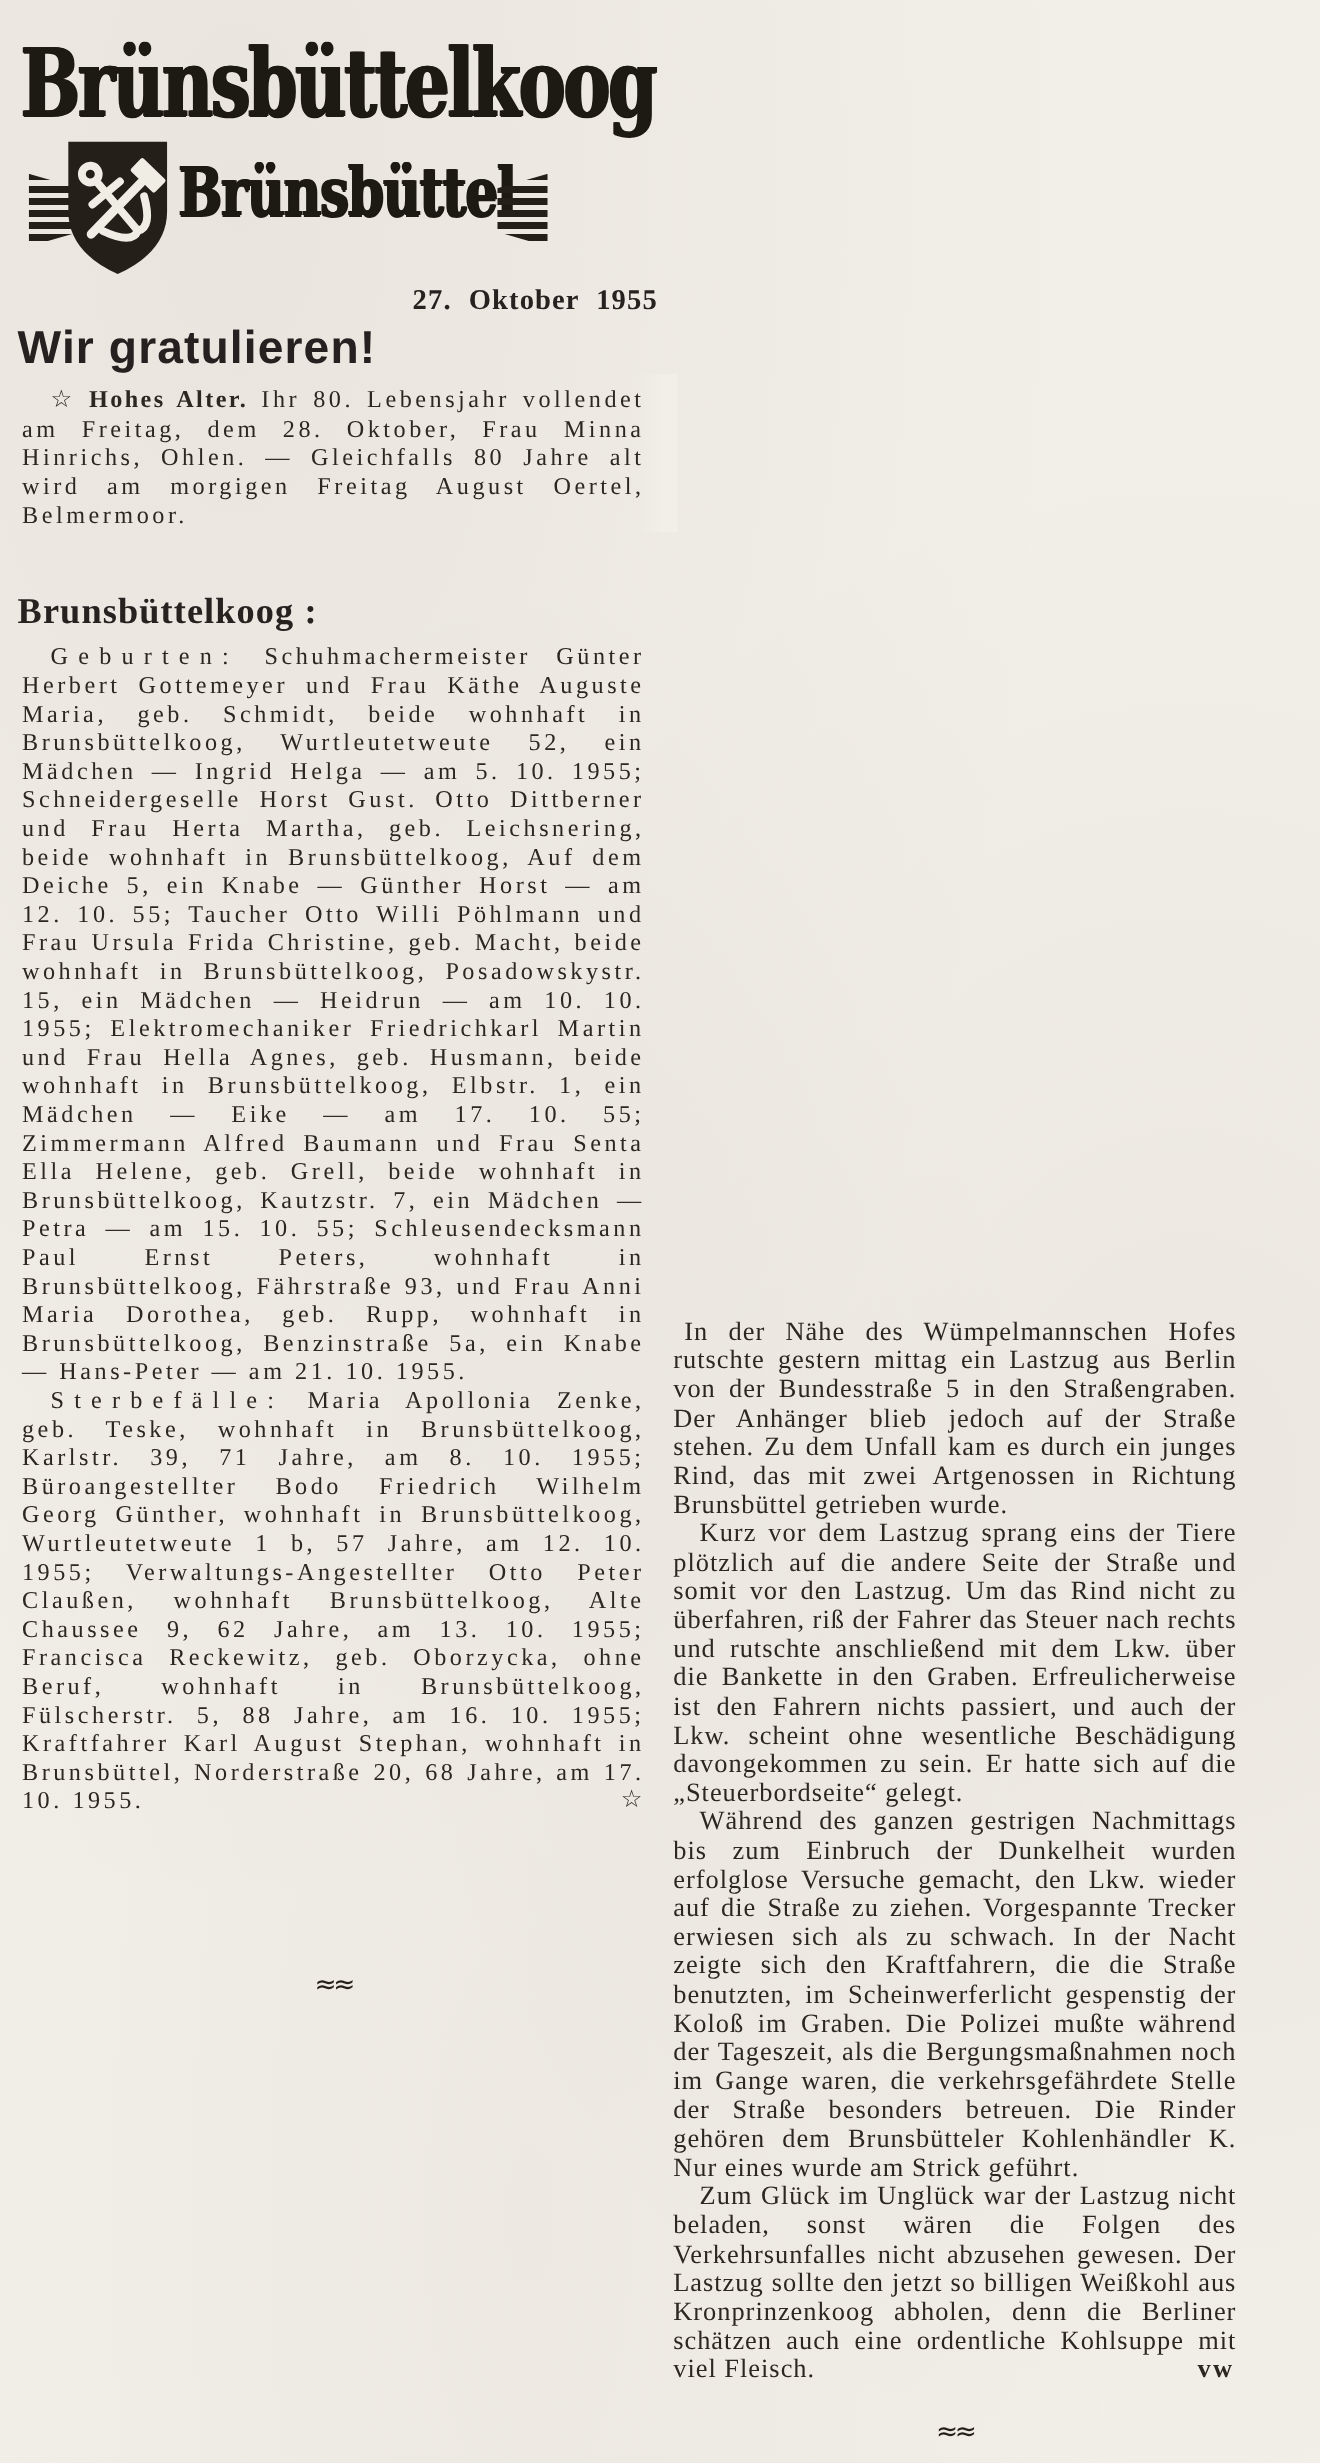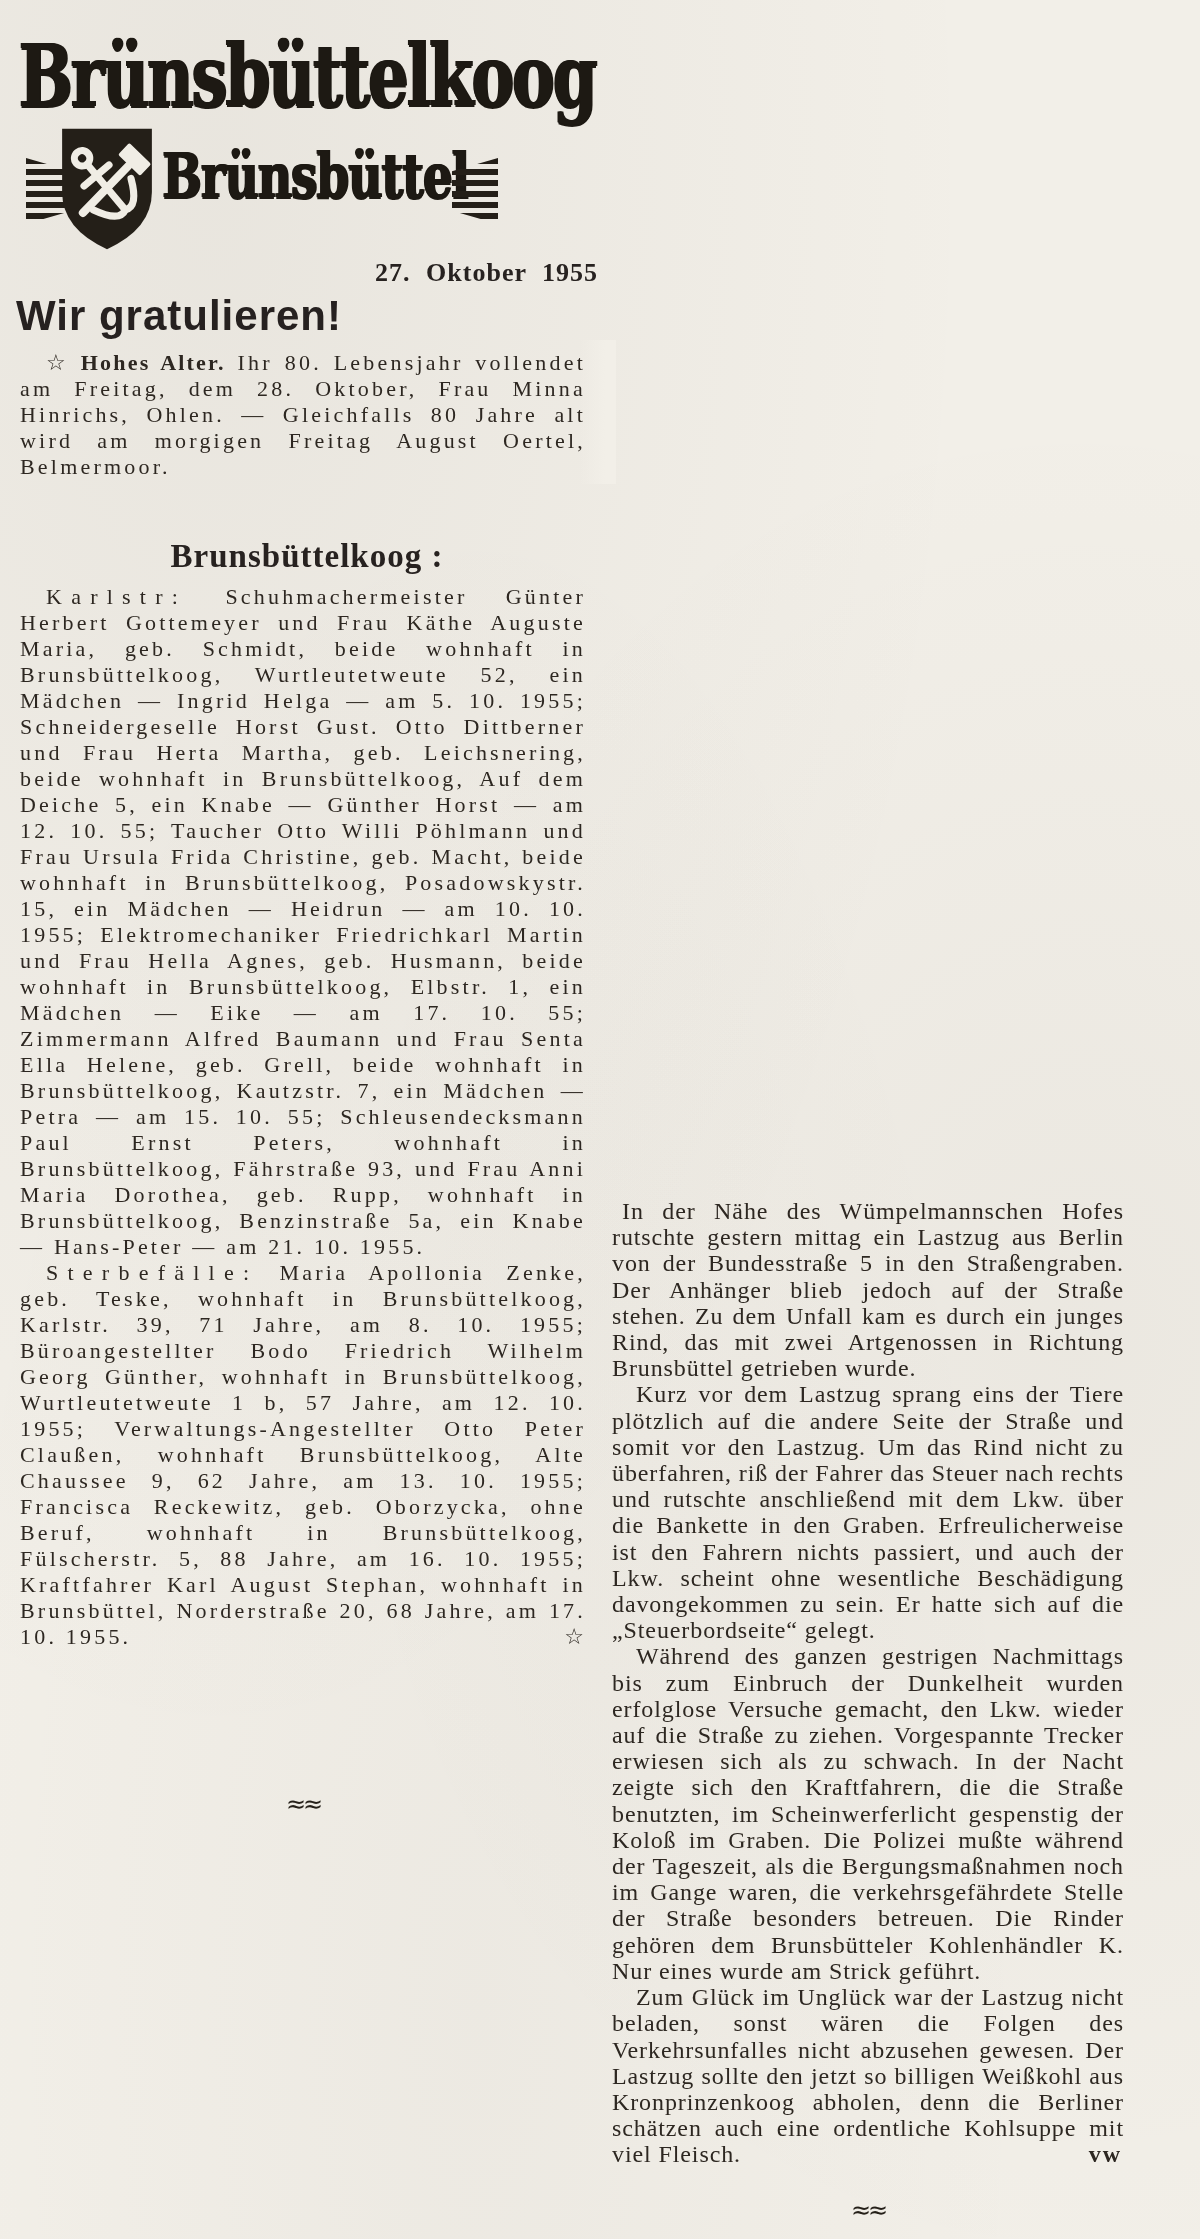--- a/index.html
+++ b/index.html
@@ -44,21 +44,21 @@
     left:16px; top:258px; width:582px; text-align:right;
     font-weight:bold; font-size:26px; letter-spacing:1px; word-spacing:8px; color:#272220;
   }
   .head-sans {
     font-family:"Liberation Sans", sans-serif; font-weight:bold; color:#262120;
     white-space:nowrap;
   }
   .congrats-head { left:16px; top:292px; width:582px; font-size:42px; letter-spacing:1px; }
   .standesamt-head { left:16px; top:489px; width:582px; font-size:43px; letter-spacing:1px; }
   .sub-head {
-    left:16px; top:538px; width:582px; text-align:center;
+    left:16px; top:538px; width:582px; 
     font-weight:bold; font-size:33px; letter-spacing:1px; color:#272220;
   }
 
   .bodycol {
     font-size:22px; line-height:26px; letter-spacing:3.2px;
     text-align:justify; color:#2d2721;
   }
   .bodycol p { margin:0; text-indent:26px; position:relative; }
   .lead-sperr { letter-spacing:0.42em; }
   .lead-bold { font-weight:bold; letter-spacing:2.2px; }
@@ -128,21 +128,21 @@
       <span class="lead-bold">Hohes Alter.</span>
       <span>Ihr 80. Lebensjahr vollendet am Freitag, dem 28. Oktober, Frau Minna Hinrichs, Ohlen. — Gleichfalls 80 Jahre alt wird am morgigen Freitag August Oertel, Belmermoor.</span>
     </p>
   </div>
   <div class="abs fade-right"></div>
 
   <div class="abs sub-head">Brunsbüttelkoog :</div>
 
   <div class="abs bodycol registry-body">
     <p>
-      <span class="lead-sperr">Karlstr:</span>
+      <span class="lead-sperr">Geburten:</span>
       <span>Schuhmachermeister Günter Herbert Gottemeyer und Frau Käthe Auguste Maria, geb. Schmidt, beide wohnhaft in Brunsbüttelkoog, Wurtleutetweute 52, ein Mädchen — Ingrid Helga — am 5. 10. 1955; Schneidergeselle Horst Gust. Otto Dittberner und Frau Herta Martha, geb. Leichsnering, beide wohnhaft in Brunsbüttelkoog, Auf dem Deiche 5, ein Knabe — Günther Horst — am 12. 10. 55; Taucher Otto Willi Pöhlmann und Frau Ursula Frida Christine, geb. Macht, beide wohnhaft in Brunsbüttelkoog, Posadowskystr. 15, ein Mädchen — Heidrun — am 10. 10. 1955; Elektromechaniker Friedrichkarl Martin und Frau Hella Agnes, geb. Husmann, beide wohnhaft in Brunsbüttelkoog, Elbstr. 1, ein Mädchen — Eike — am 17. 10. 55; Zimmermann Alfred Baumann und Frau Senta Ella Helene, geb. Grell, beide wohnhaft in Brunsbüttelkoog, Kautzstr. 7, ein Mädchen — Petra — am 15. 10. 55; Schleusendecksmann Paul Ernst Peters, wohnhaft in Brunsbüttelkoog, Fährstraße 93, und Frau Anni Maria Dorothea, geb. Rupp, wohnhaft in Brunsbüttelkoog, Benzinstraße 5a, ein Knabe — Hans-Peter — am 21. 10. 1955.</span>
     </p>
     <p>
       <span class="lead-sperr">Sterbefälle:</span>
       <span>Maria Apollonia Zenke, geb. Teske, wohnhaft in Brunsbüttelkoog, Karlstr. 39, 71 Jahre, am 8. 10. 1955; Büroangestellter Bodo Friedrich Wilhelm Georg Günther, wohnhaft in Brunsbüttelkoog, Wurtleutetweute 1 b, 57 Jahre, am 12. 10. 1955; Verwaltungs-Angestellter Otto Peter Claußen, wohnhaft Brunsbüttelkoog, Alte Chaussee 9, 62 Jahre, am 13. 10. 1955; Francisca Reckewitz, geb. Oborzycka, ohne Beruf, wohnhaft in Brunsbüttelkoog, Fülscherstr. 5, 88 Jahre, am 16. 10. 1955; Kraftfahrer Karl August Stephan, wohnhaft in Brunsbüttel, Norderstraße 20, 68 Jahre, am 17. 10. 1955.</span>
       <span class="end-star">☆</span>
     </p>
   </div>
 
   <div class="abs squiggle sq-left">≈≈</div>

